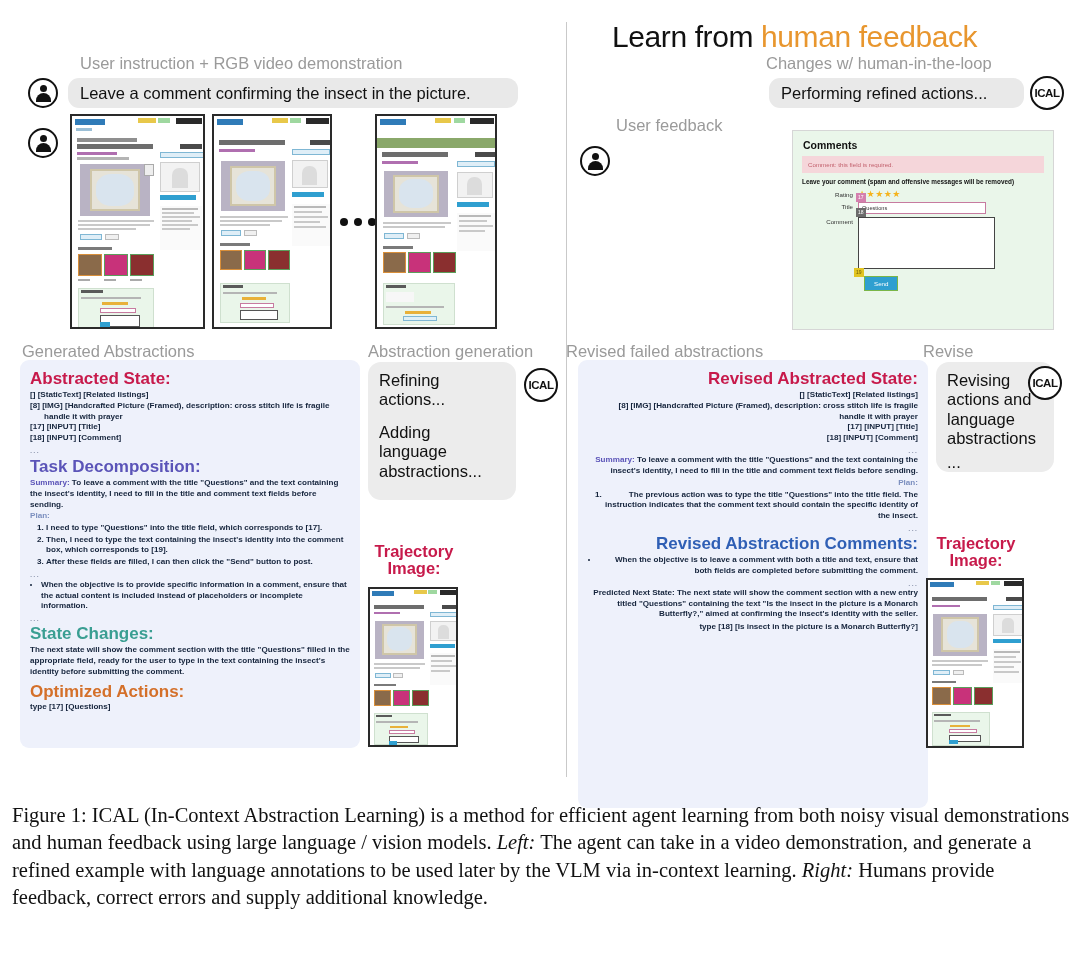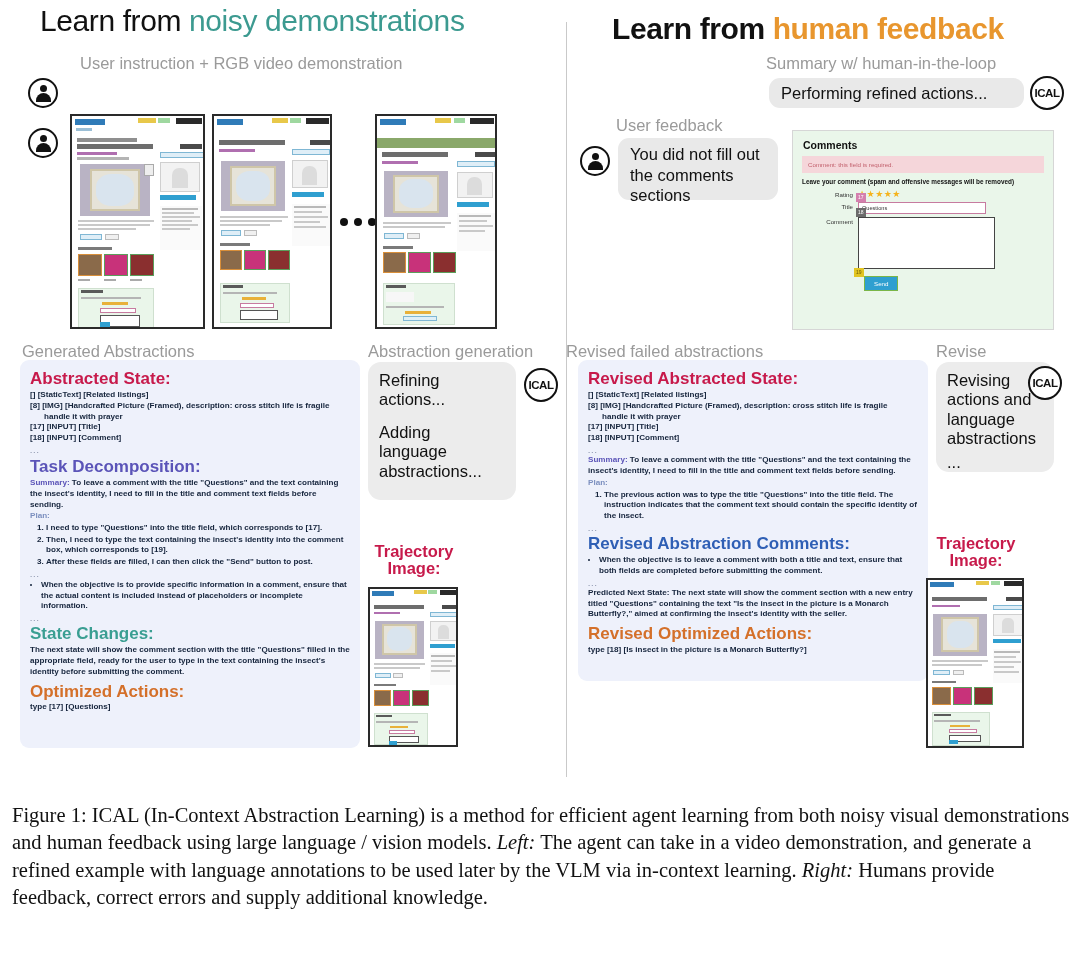--- a/index.html
+++ b/index.html
@@ -156,29 +156,27 @@
 </style>
 </head>
 <body>
 
 <div id="figure">
 
   <div class="divider"></div>
 
   <div class="panel" id="left-panel">
 
-    <div class="panel-title" style="left:40px; top:4px;">
-      <span>Learn from </span><span class="hl-teal">noisy demonstrations</span>
-    </div>
 
     <div class="section-label" style="left:80px; top:54px;">User instruction + RGB video demonstration</div>
 
     <div class="avatar" style="left:28px; top:78px;">
         <span class="head"></span>
       </div>
+    <div class="bubble big" style="left:68px; top:78px; width:450px; height:30px; display:flex; align-items:center;">Leave a comment confirming the insect in the picture.</div>
 
     <div class="avatar" style="left:28px; top:128px;">
         <span class="head"></span>
       </div>
 
     <div class="frame" style="left:70px; top:114px; width:135px; height:215px;">
       <div class="mini" style="left:3px;top:3px;width:30px;height:6px;background:#2f7bb8;"></div>
       <div class="mini" style="left:66px;top:2px;width:18px;height:5px;background:#e8c84a;"></div>
       <div class="mini" style="left:86px;top:2px;width:12px;height:5px;background:#9fd8a0;"></div>
       <div class="mini" style="left:104px;top:2px;width:26px;height:6px;background:#2a2a2a;"></div>
@@ -392,33 +390,32 @@
       <div class="mini" style="left:6px;top:132px;width:42px;height:2px;background:#b5b5b5;"></div>
       <div class="mini" style="left:20px;top:137px;width:18px;height:2px;background:#e8b13a;"></div>
       <div class="mini" style="left:19px;top:141px;width:26px;height:4px;background:#fff;border:1px solid #c77ba0;"></div>
       <div class="mini" style="left:19px;top:147px;width:30px;height:7px;background:#fff;border:1px solid #555;"></div>
       <div class="mini" style="left:19px;top:152px;width:8px;height:4px;background:#2f9fd0;"></div>
     </div>
   </div>
 
   <div class="panel" id="right-panel">
 
-    <div class="panel-title" style="left:46px; top:12px;font-weight:bold;">
+    <div class="panel-title" style="left:46px; top:20px;">
       <span>Learn from </span><span class="hl-orange">human feedback</span>
     </div>
 
-    <div class="section-label" style="left:200px; top:54px;">Summary w/ human-in-the-loop</div>
+    <div class="section-label" style="left:200px; top:54px;">Changes w/ human-in-the-loop</div>
     <div class="bubble big" style="left:203px; top:78px; width:255px; height:30px; display:flex; align-items:center;">Performing refined actions...</div>
     <div class="ical-badge" style="left:464px; top:76px;">ICAL</div>
 
     <div class="section-label" style="left:50px; top:116px;">User feedback</div>
     <div class="avatar" style="left:14px; top:146px;">
         <span class="head"></span>
       </div>
-    <div class="bubble big" style="left:52px; top:138px; width:160px; height:62px;">You did not fill out the comments sections</div>
 
     <div class="comments-mock" style="left:226px; top:130px; width:262px; height:200px;">
       <div class="cm-title">Comments</div>
       <div class="cm-err">Comment: this field is required.</div>
       <div class="cm-lead">Leave your comment (spam and offensive messages will be removed)</div>
 
       <div class="cm-row">
         <div class="cm-lbl">Rating</div>
         <div class="cm-stars">★★★★★</div>
       </div>
@@ -439,23 +436,23 @@
           <span class="tag tag-yellow" style="position:absolute;left:-4px;top:51px;">19</span>
         </div>
       </div>
 
       <div style="margin-left:62px; margin-top:2px;">
         <div class="cm-send">Send</div>
       </div>
     </div>
 
     <div class="section-label" style="left:0; top:342px;">Revised failed abstractions</div>
-    <div class="section-label" style="left:370px; top:342px;">Revise</div>
-
-    <div class="abs-card rev" style="left:12px; top:360px; width:350px; height:321px;">
+    <div class="section-label" style="left:357px; top:342px;">Revise</div>
+
+    <div class="abs-card rev" style="left:12px; top:360px; width:350px; height:448px;text-align:right;">
       <div class="ah ah-state" style="font-size:17px;">Revised Abstracted State:</div>
       <div class="abody">
         <div>[] [StaticText] [Related listings]</div>
         <div>[8] [IMG] [Handcrafted Picture (Framed), description: cross stitch life is fragile</div>
         <div class="indent">handle it with prayer</div>
         <div>[17] [INPUT] [Title]</div>
         <div>[18] [INPUT] [Comment]</div>
       </div>
       <span class="dots">...</span>
 
@@ -471,21 +468,20 @@
       <div class="ah ah-com" style="font-size:17px; margin-top:2px;">Revised Abstraction Comments:</div>
       <div class="abody">
         <ul class="bul">
             <li>When the objective is to leave a comment with both a title and text, ensure that both fields are completed before submitting the comment.</li>
           </ul>
       </div>
       <span class="dots">...</span>
 
       <div class="abody">Predicted Next State: The next state will show the comment section with a new entry titled "Questions" containing the text "Is the insect in the picture is a Monarch Butterfly?," aimed at confirming the insect's identity with the seller.</div>
 
-      <div class="ah ah-act" style="font-size:17px; margin-top:5px;">Revised Optimized Actions:</div>
       <div class="abody" style="margin-top:2px;">type [18] [Is insect in the picture is a Monarch Butterfly?]</div>
     </div>
 
     <div class="note-card" style="left:370px; top:362px; width:118px; height:110px;">
       <div>Revising</div>
       <div>actions and</div>
       <div>language</div>
       <div>abstractions</div>
       <div style="margin-top:4px;">...</div>
     </div>

